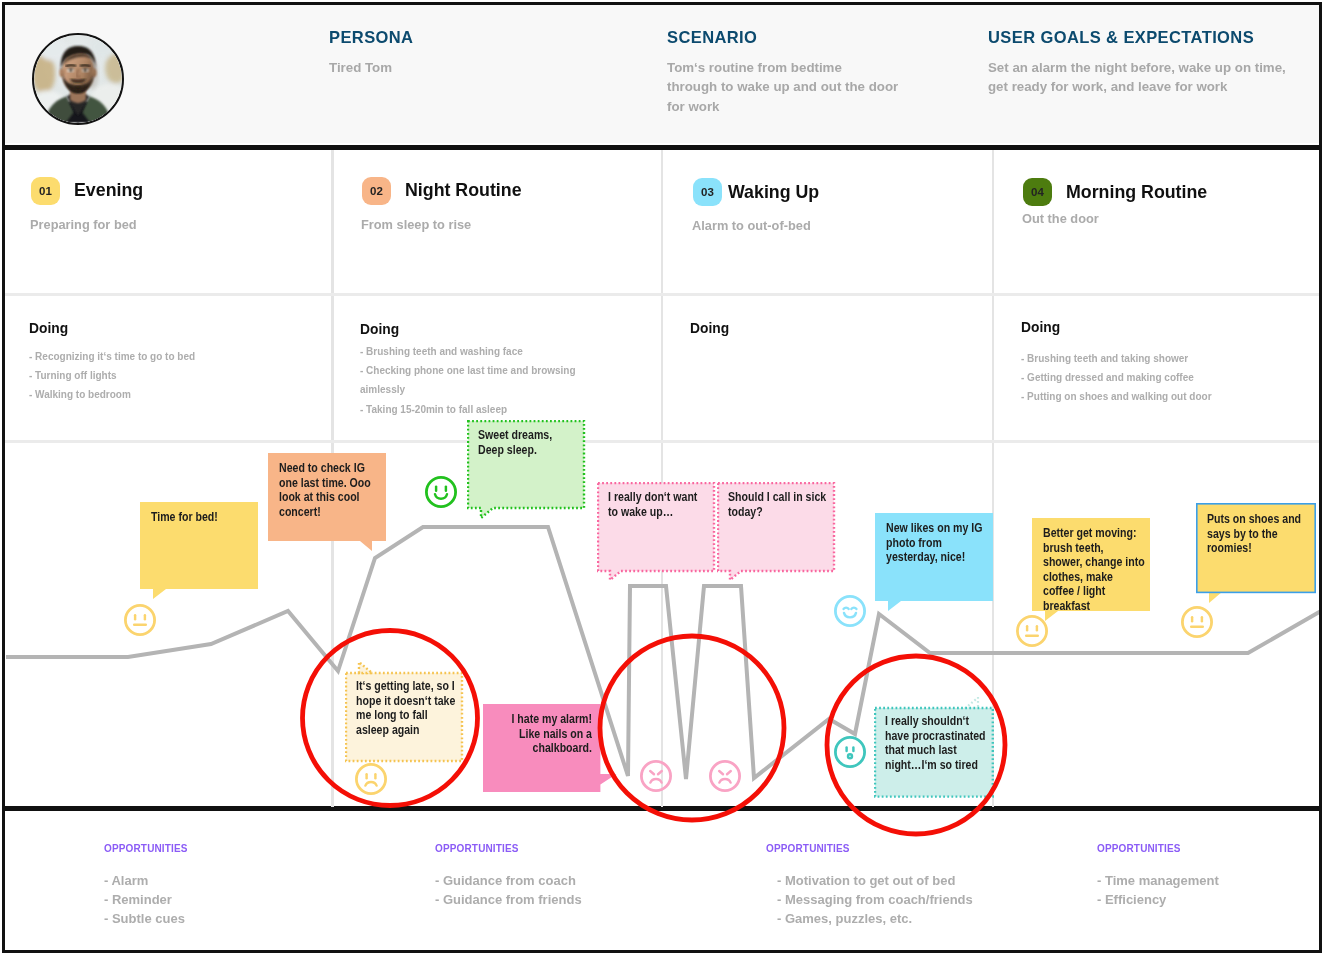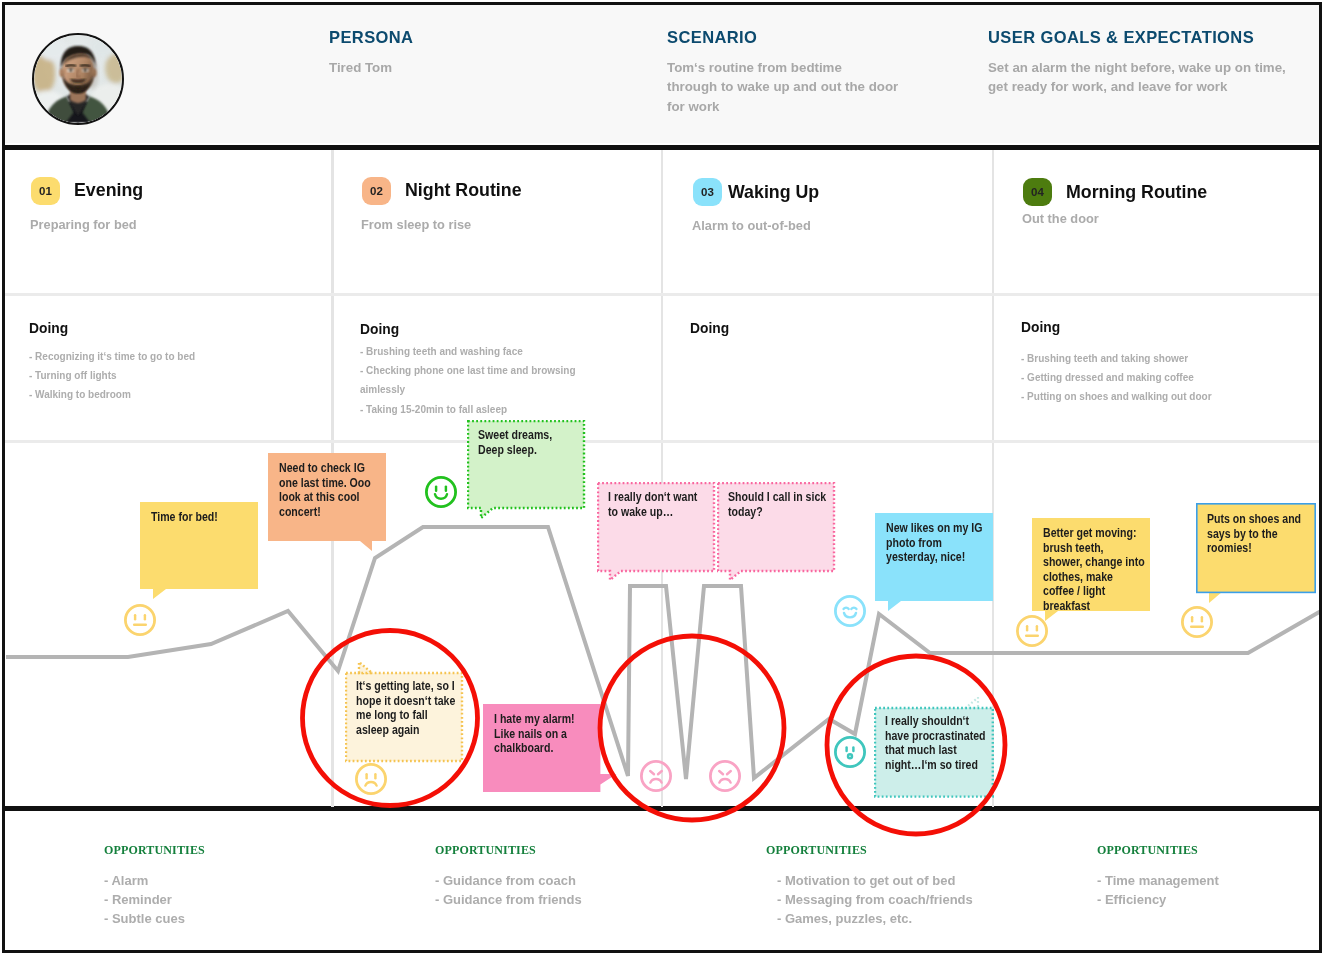--- a/index.html
+++ b/index.html
@@ -23,21 +23,21 @@
   .blackdiv{position:absolute;height:4px;background:#111;left:5px;width:1314px;}
   
   .badge{position:absolute;width:29px;height:28px;border-radius:9px;color:#232323;
          font-size:11.5px;font-weight:bold;display:flex;align-items:center;justify-content:center;}
   .stagename{position:absolute;font-size:17.8px;font-weight:bold;color:#101010;}
   .stagesub{position:absolute;font-size:12.8px;font-weight:bold;color:#ababab;}
   
   .doinghead{position:absolute;font-size:13.8px;font-weight:bold;color:#111;}
   .doinglist{position:absolute;font-size:10px;font-weight:bold;color:#adadad;line-height:19.2px;}
   
-  .ophead{position:absolute;font-size:12px;font-weight:bold;color:#15803d;letter-spacing:.15px;font-family:Liberation Serif, serif;}
+  .ophead{position:absolute;font-size:10px;font-weight:bold;color:#8b5cf6;letter-spacing:.15px;}
   .oplist{position:absolute;font-size:13px;font-weight:bold;color:#adadad;line-height:19px;}
   
   .note{position:absolute;z-index:5;box-sizing:border-box;font-size:12.1px;font-weight:bold;
         color:#1d1d1d;line-height:14.6px;}
   .note .txt{transform:scaleX(0.875);transform-origin:left top;}
   .note .txt{position:absolute;}
   svg{display:block;}
 </style>
 </head>
 <body>
@@ -292,21 +292,21 @@
   </div>
 
   <div class="note" style="left:345px;top:661px;width:118px;height:100px;">
     <svg width="124" height="112" viewBox="0 0 124 112" style="position:absolute;left:0;top:0;">
       <path d="M1 12 H117 V100 H1 Z" fill="#fdf3dc" stroke="#f5c451" stroke-width="2.4" stroke-dasharray="1.8 2.3" stroke-linecap="butt"></path>
       <path d="M14 12 L14 1 L27 12 Z" fill="#fdf3dc" stroke="#f5c451" stroke-width="2.4" stroke-dasharray="1.8 2.3" stroke-linecap="butt"></path>
     </svg>
     <div class="txt" style="left:11px;top:18px;width:118px;">It‘s getting late, so I hope it doesn‘t take me long to fall asleep again</div>
   </div>
 
-  <div class="note" style="left:483px;top:704px;width:118px;height:63px;">
+  <div class="note" style="left:483px;top:704px;width:118px;height:63px;text-align:right;">
     <svg width="140" height="100" viewBox="0 0 140 100" style="position:absolute;left:0;top:0;">
       <path d="M0 0 H117.4 V70 H133.5 L117.4 80.5 V88 H0 Z" fill="#f88cbd"></path>
     </svg>
     <div class="txt" style="left:11px;top:8px;width:112px;">I hate my alarm! Like nails on a chalkboard.</div>
   </div>
 
   <div class="note" style="left:874px;top:697px;width:120px;height:100px;">
     <svg width="126" height="114" viewBox="0 0 126 114" style="position:absolute;left:0;top:0;">
       <path d="M91 11.5 L104 0.5 L104 11.5 Z" fill="#ffffff" stroke="#c3e9e4" stroke-width="2.2" stroke-dasharray="1.8 2.3" stroke-linecap="butt"></path>
       <path d="M1 11 H118.8 V99.6 H1 Z" fill="#cdeeea" stroke="#3fc6bd" stroke-width="2.4" stroke-dasharray="1.8 2.3" stroke-linecap="butt"></path>

